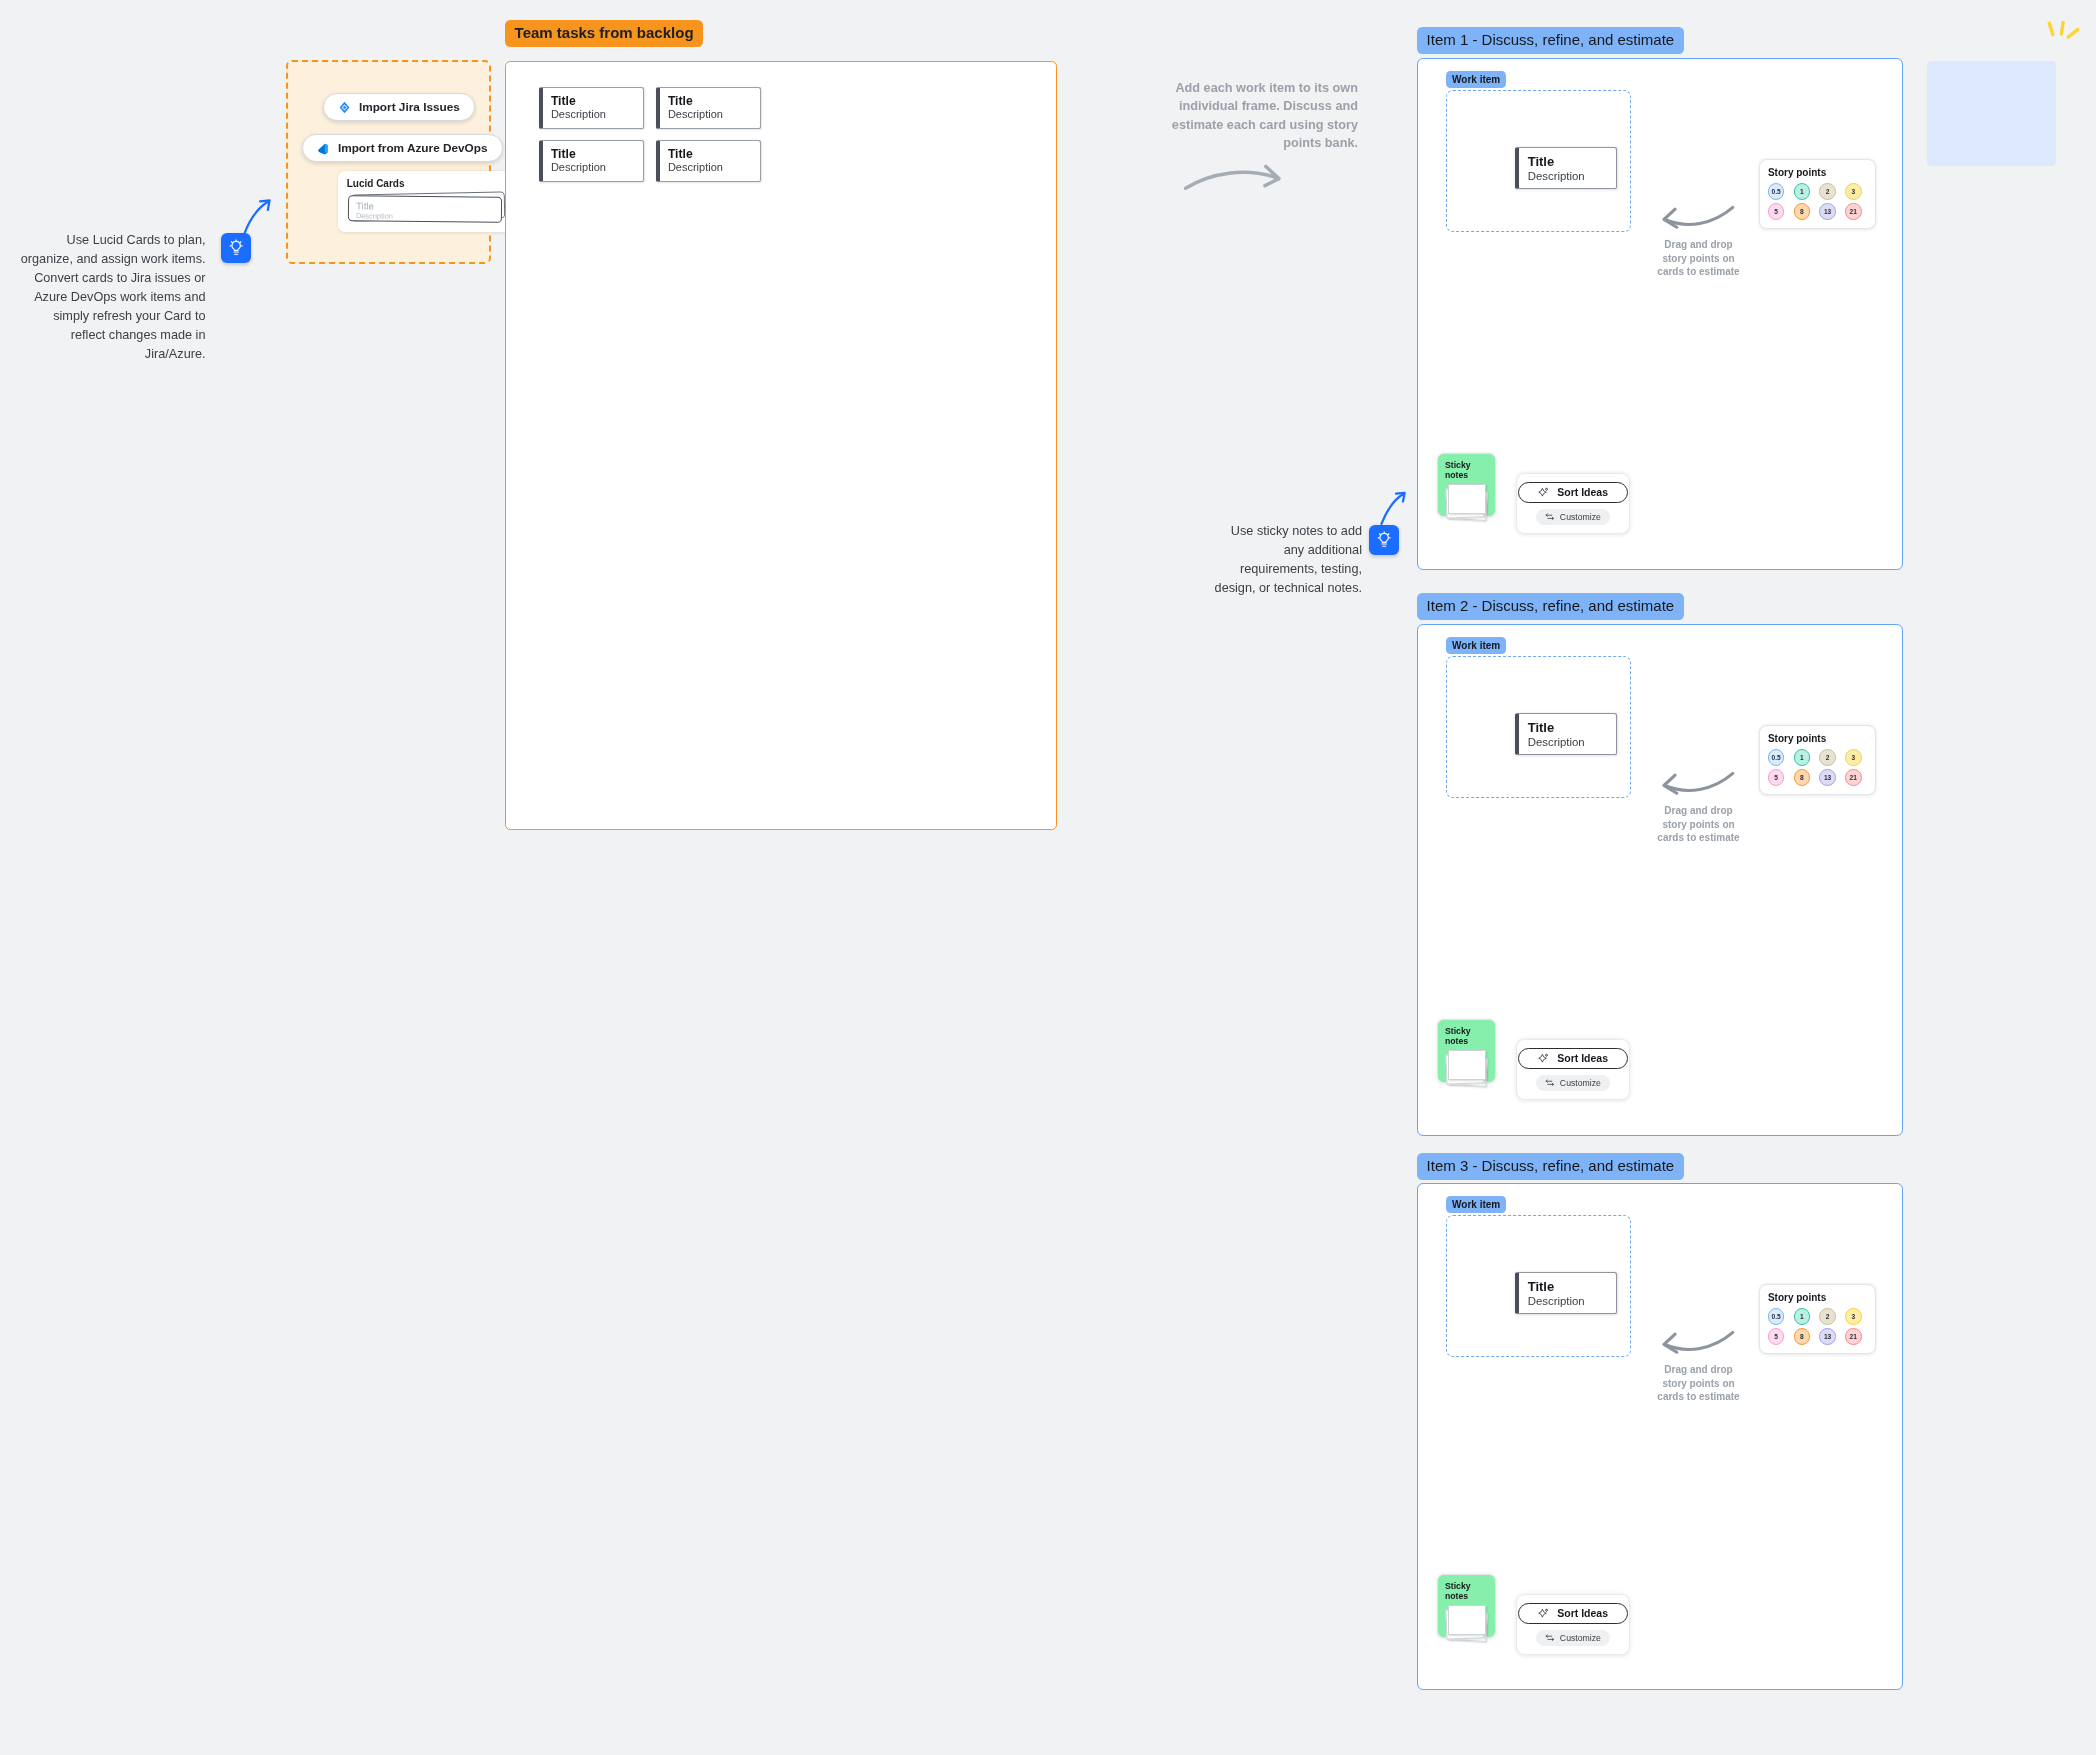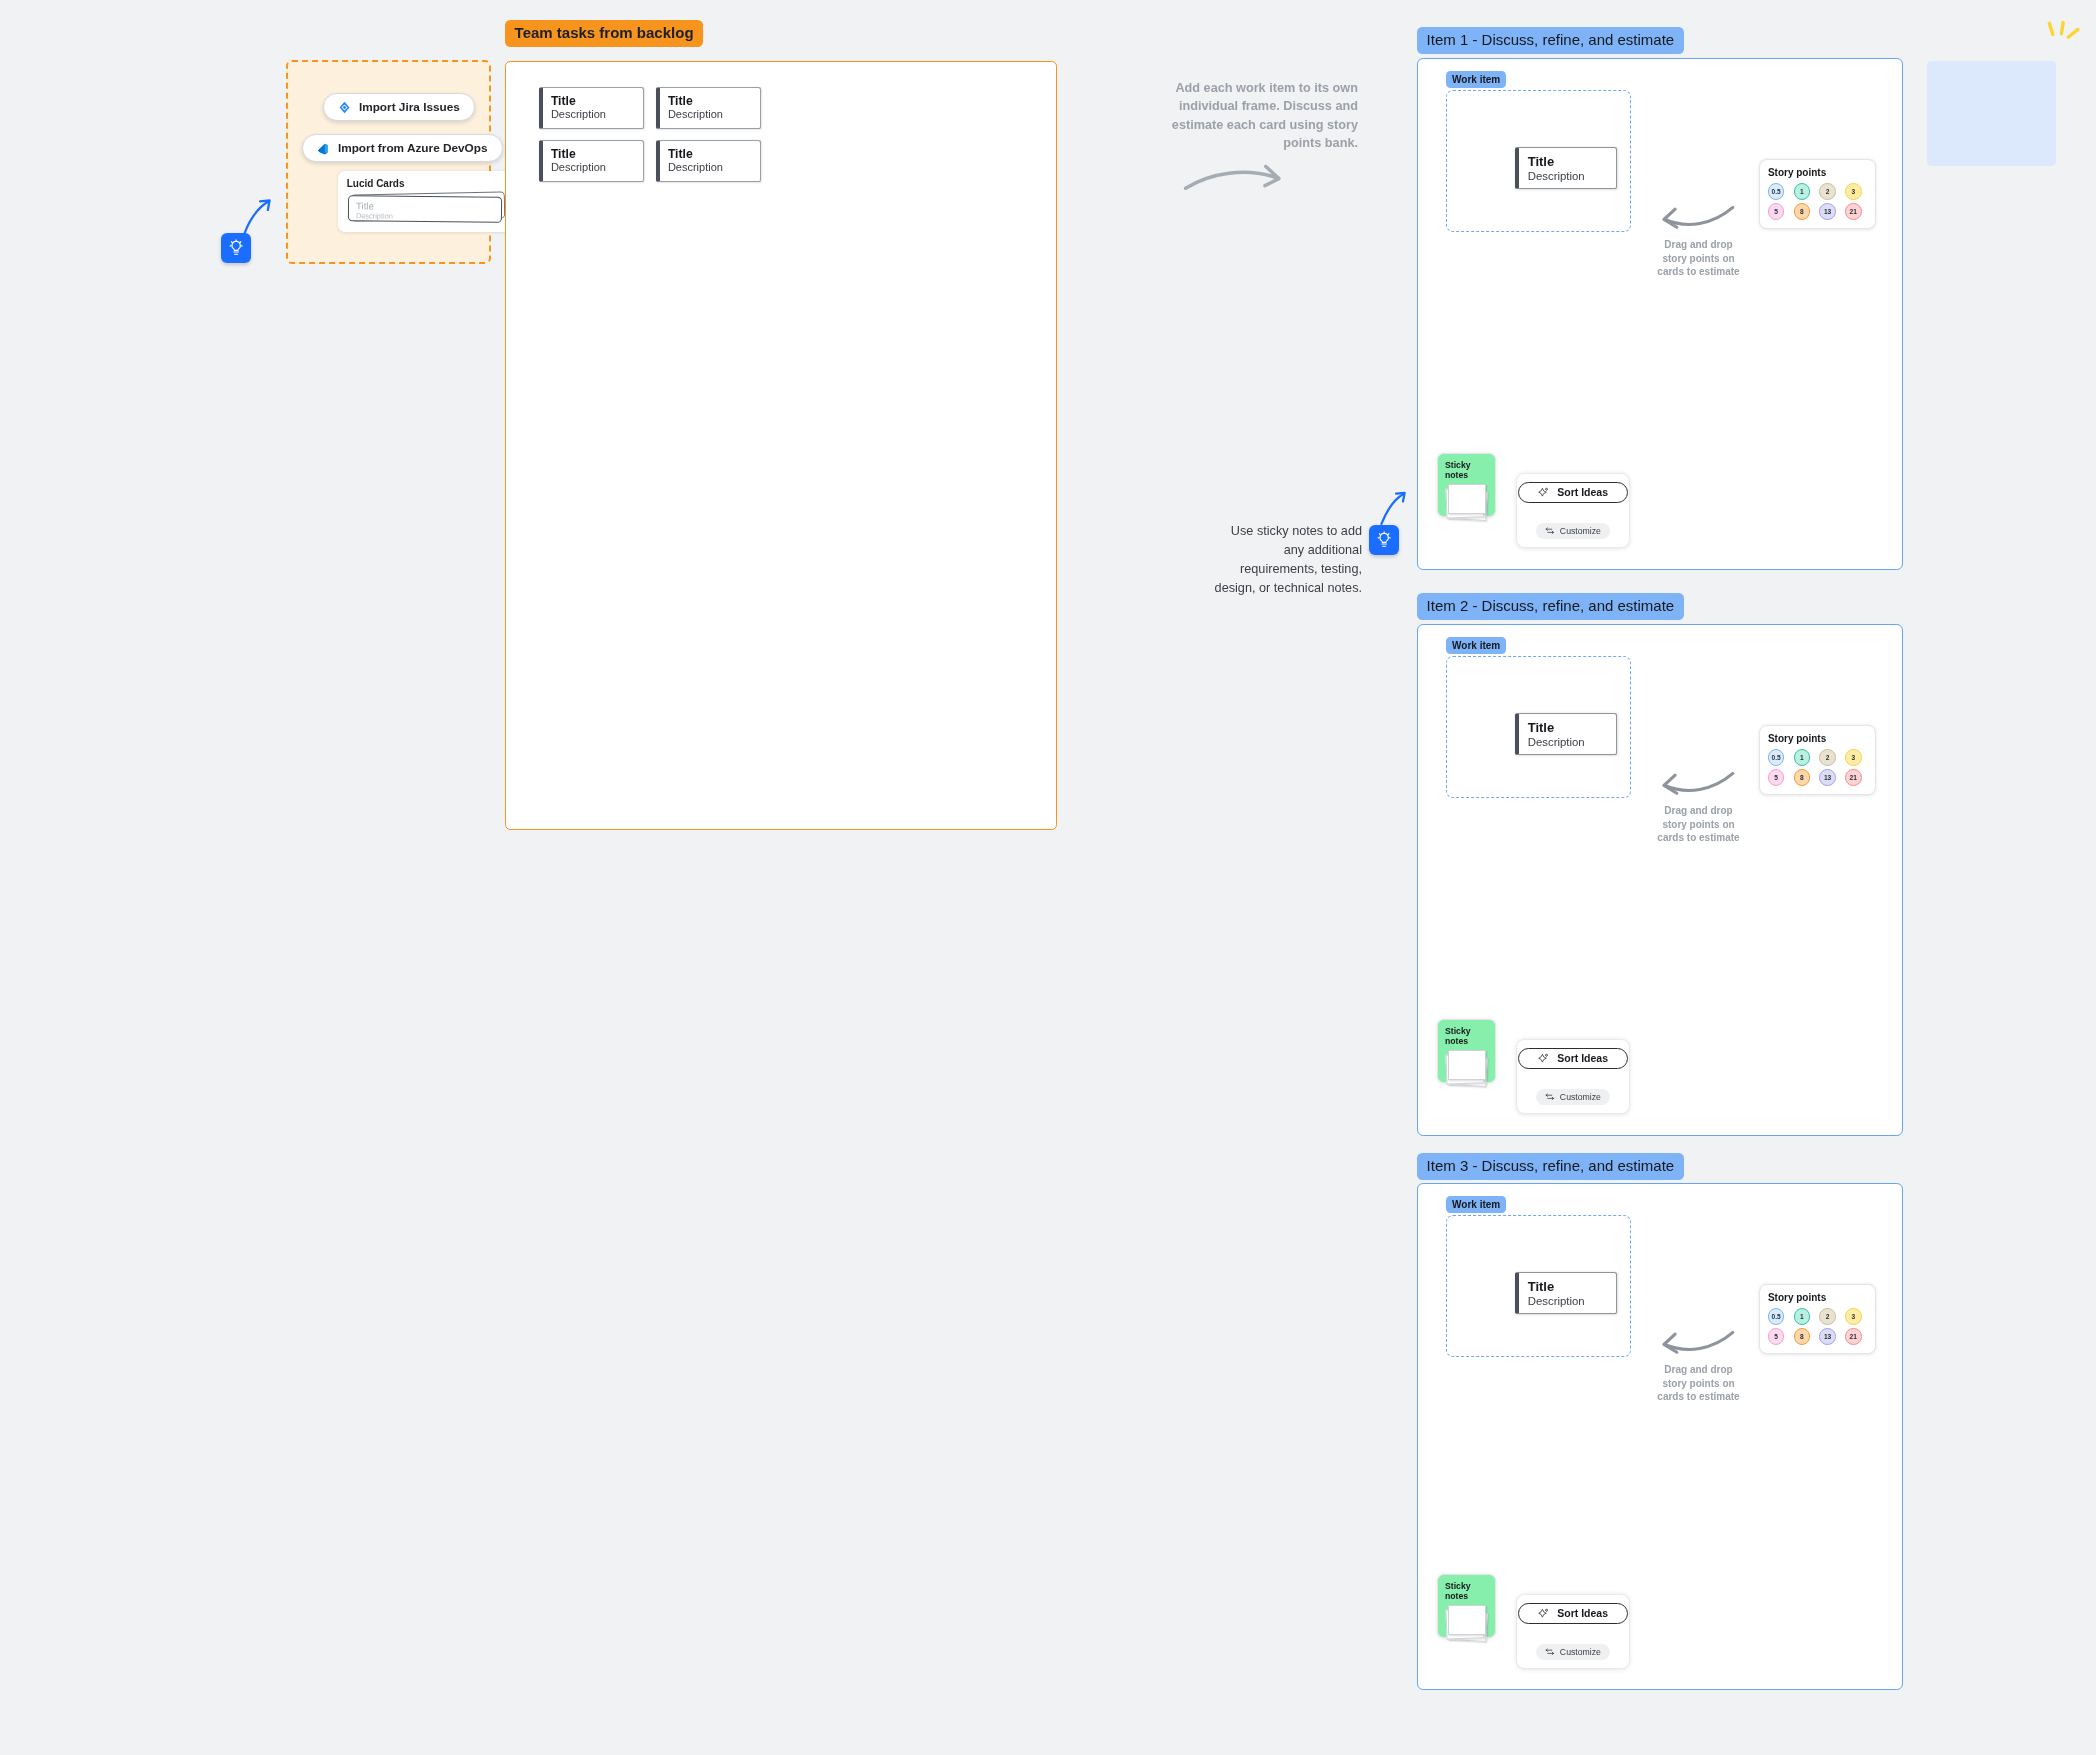--- a/index.html
+++ b/index.html
@@ -187,21 +187,21 @@
     box-shadow: 0.9px 0.9px 1.7px rgba(0,0,0,.14);
   }
 
   
   .sort-panel {
     background: #ffffff;
     border: 0.9px solid #e8eaee;
     border-radius: 8.7px;
     box-shadow: 0 0.9px 4.4px rgba(0,0,0,.10);
     padding: 7.9px 9.6px 8.7px;
-    display: flex; flex-direction: column; align-items: center; gap: 20px;
+    display: flex; flex-direction: column; align-items: center; gap: 6px;
   }
   .sort-btn {
     border: 0.9px solid #2b2e34;
     border-radius: 14px;
     background: #fff;
     height: 21px;
     display: flex; align-items: center; justify-content: center;
     gap: 7.9px;
     padding: 0 19px;
     font-size: 10.5px;
@@ -239,20 +239,21 @@
   .tooltip b { font-weight: bold; }
   .tooltip .cta { margin-top: 9.6px; display: block; }
 
   .sparkle svg { display: block; }
 </style>
 </head>
 <body>
 
 <div id="canvas">
 
+  <div class="abs hint-text" style="left:17.5px; top:231px; width:188px;">Use Lucid Cards to plan, organize, and assign work items. Convert cards to Jira issues or Azure DevOps work items and simply refresh your Card to reflect changes made in Jira/Azure.</div>
 
   <div class="abs bulb" style="left:221px; top:233px;">
     <svg width="18.3" height="18.3" viewBox="0 0 24 24" fill="none" stroke="#ffffff" stroke-width="1.5" stroke-linecap="round" stroke-linejoin="round">
       <path d="M9 17h6M10 20h4"></path>
       <path d="M12 3a5.5 5.5 0 0 0-3.2 9.97c.5.37.8.95.8 1.56V15h4.8v-.47c0-.61.3-1.19.8-1.56A5.5 5.5 0 0 0 12 3z"></path>
       <path d="M12 1.2v1M5.8 3.6l.7.7M18.2 3.6l-.7.7M4 9h1M19 9h1"></path>
     </svg>
   </div>
 
   <div class="abs" style="left:241px; top:197px;">

